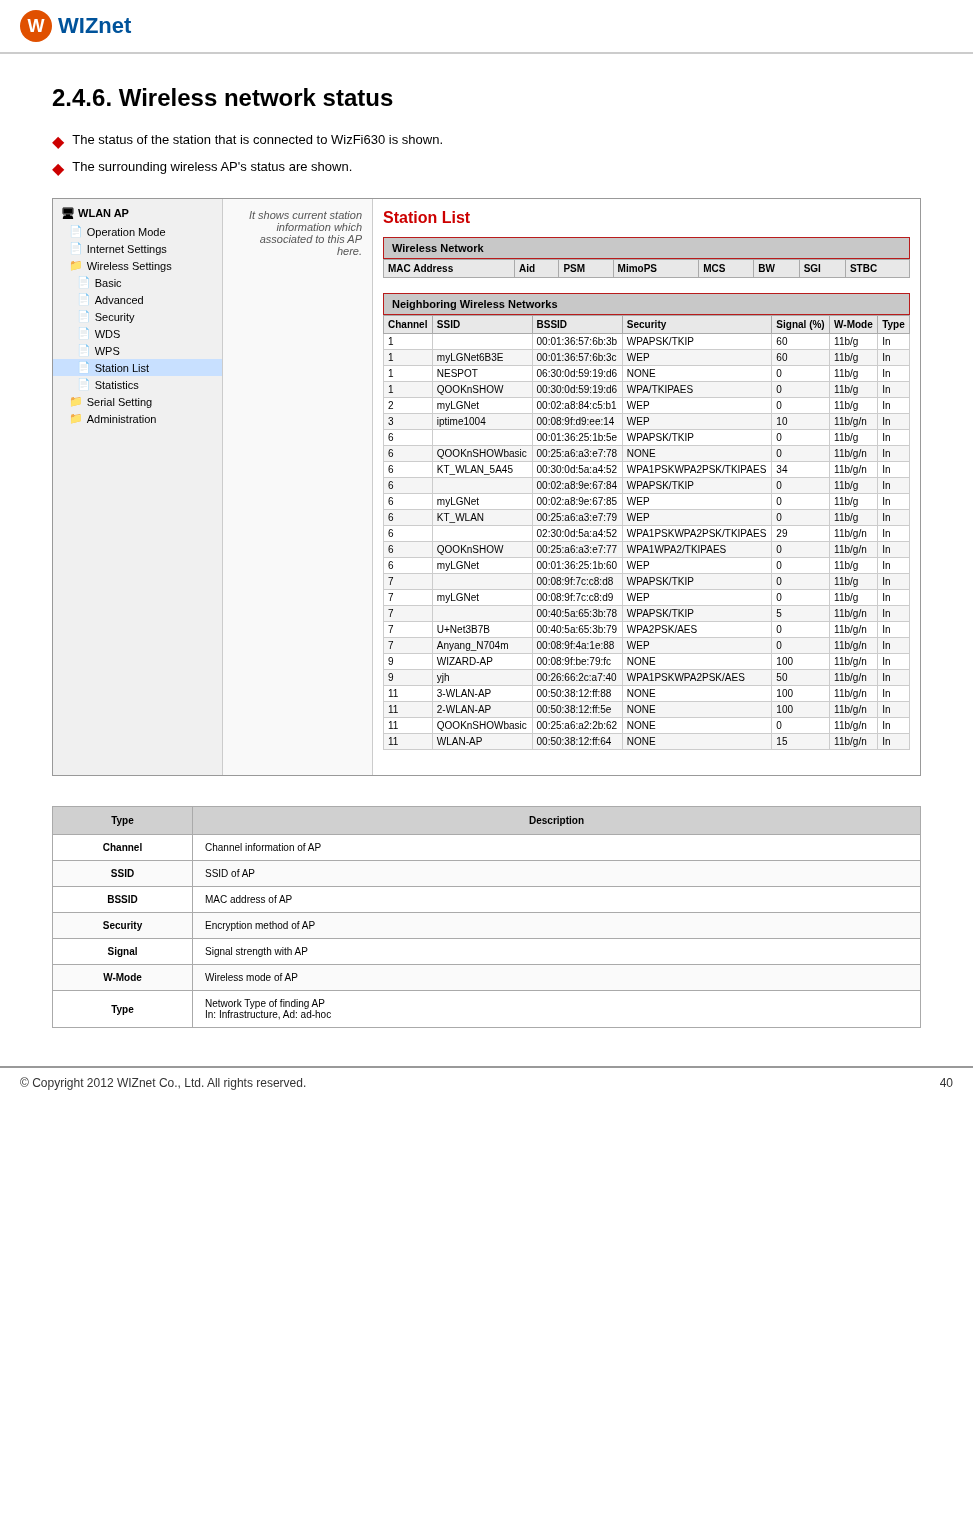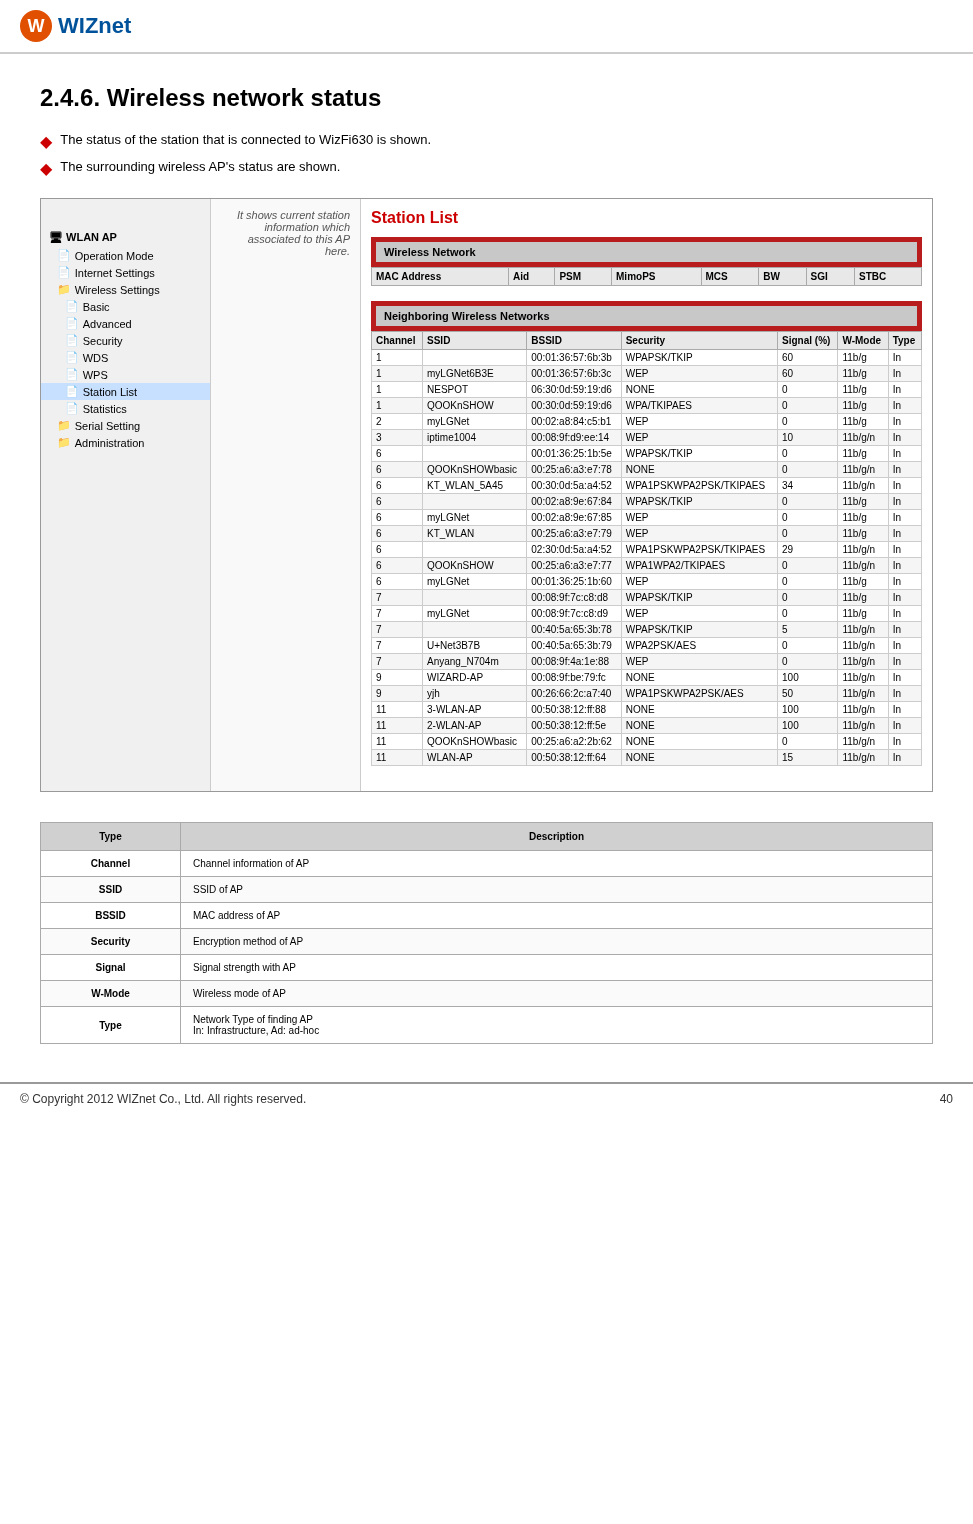--- a/index.html
+++ b/index.html
@@ -2,43 +2,43 @@
 <html><head>
   <meta charset="utf-8">
   <style>
     * { margin: 0; padding: 0; box-sizing: border-box; }
     body { font-family: Arial, sans-serif; font-size: 13px; background: #fff; width: 973px; min-height: 1524px; color: #000; }
 
     
     .header { padding: 10px 20px; border-bottom: 2px solid #ccc; display: flex; align-items: center; }
 
     
-    .main-content { padding: 30px 40px; }
+    .main-content { padding: 30px 52px; }
     .section-title { font-size: 24px; font-weight: bold; color: #000; margin-bottom: 20px; }
     .bullet-points { margin-bottom: 20px; }
     .bullet-item { display: flex; align-items: flex-start; margin-bottom: 8px; font-size: 13px; }
     .bullet-icon { color: #c00; font-size: 16px; margin-right: 8px; flex-shrink: 0; }
 
     
     .screenshot-container { display: flex; border: 1px solid #999; margin-bottom: 30px; }
 
     
     .sidebar { width: 170px; background: #f0f0f0; padding: 5px 0; font-size: 11px; flex-shrink: 0; border-right: 1px solid #ccc; }
-    .sidebar-header { font-weight: bold; padding: 3px 8px; color: #000; margin-top: 24px; }
+    .sidebar-header { font-weight: bold; padding: 3px 8px; color: #000; }
     .sidebar-item { padding: 2px 8px 2px 16px; cursor: pointer; color: #000; display: flex; align-items: center; gap: 4px; }
     .sidebar-sub { padding: 2px 8px 2px 24px; display: flex; align-items: center; gap: 4px; cursor: pointer; }
 
     
     .info-panel { width: 150px; background: #f9f9f9; padding: 10px; font-style: italic; font-size: 11px; color: #555; border-right: 1px solid #ccc; flex-shrink: 0; text-align: right; }
 
     
     .table-panel { flex: 1; padding: 10px; overflow: hidden; }
     .station-list-title { color: #c00; font-size: 16px; font-weight: bold; margin-bottom: 10px; }
 
-    .section-header { background: #c8c8c8; padding: 4px 8px; font-weight: bold; font-size: 11px; border: 5px solid #b91c1c; }
+    .section-header { background: #c8c8c8; padding: 4px 8px; font-weight: bold; font-size: 11px; border: 1px solid #b91c1c; }
     .table-wrapper { overflow-x: auto; margin-bottom: 15px; }
     table { border-collapse: collapse; width: 100%; font-size: 10px; }
     table th { background: #e8e8e8; border: 1px solid #aaa; padding: 3px 4px; text-align: left; font-size: 10px; white-space: nowrap; }
     table td { border: 1px solid #ccc; padding: 2px 4px; white-space: nowrap; font-size: 10px; }
     table tr:nth-child(even) { background: #f5f5f5; }
 
     
     .desc-table-container { margin-top: 20px; }
     .desc-table { width: 100%; border-collapse: collapse; font-size: 13px; }
     .desc-table th { background: #d0d0d0; border: 1px solid #aaa; padding: 8px 12px; text-align: center; font-weight: bold; }

